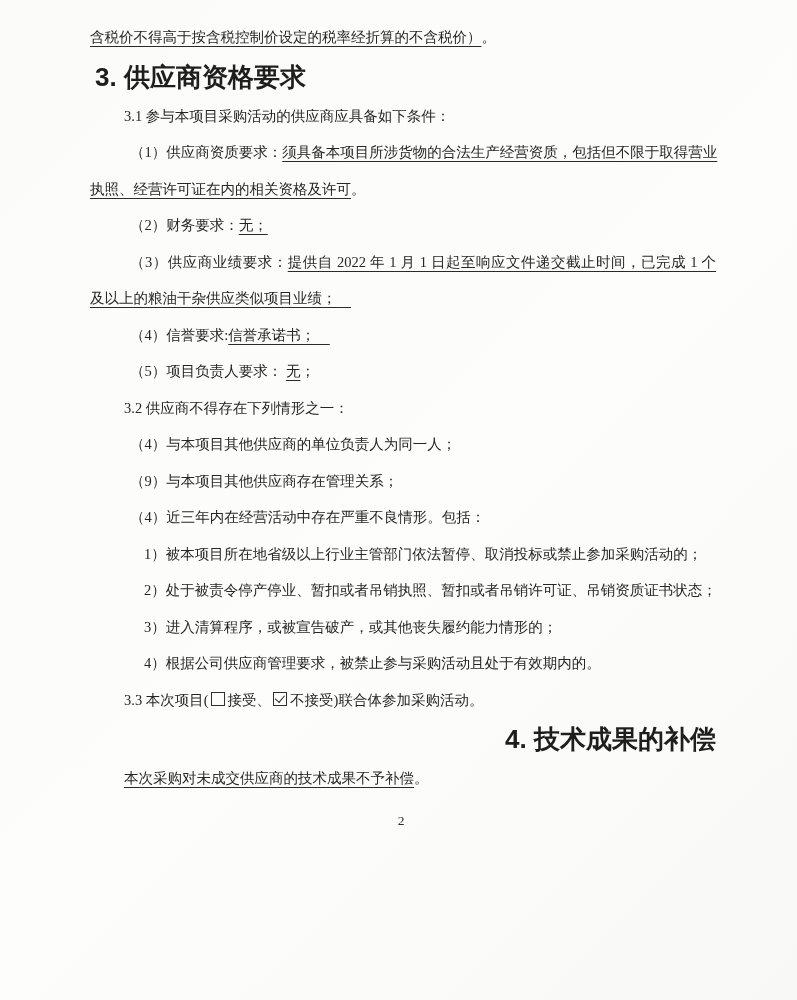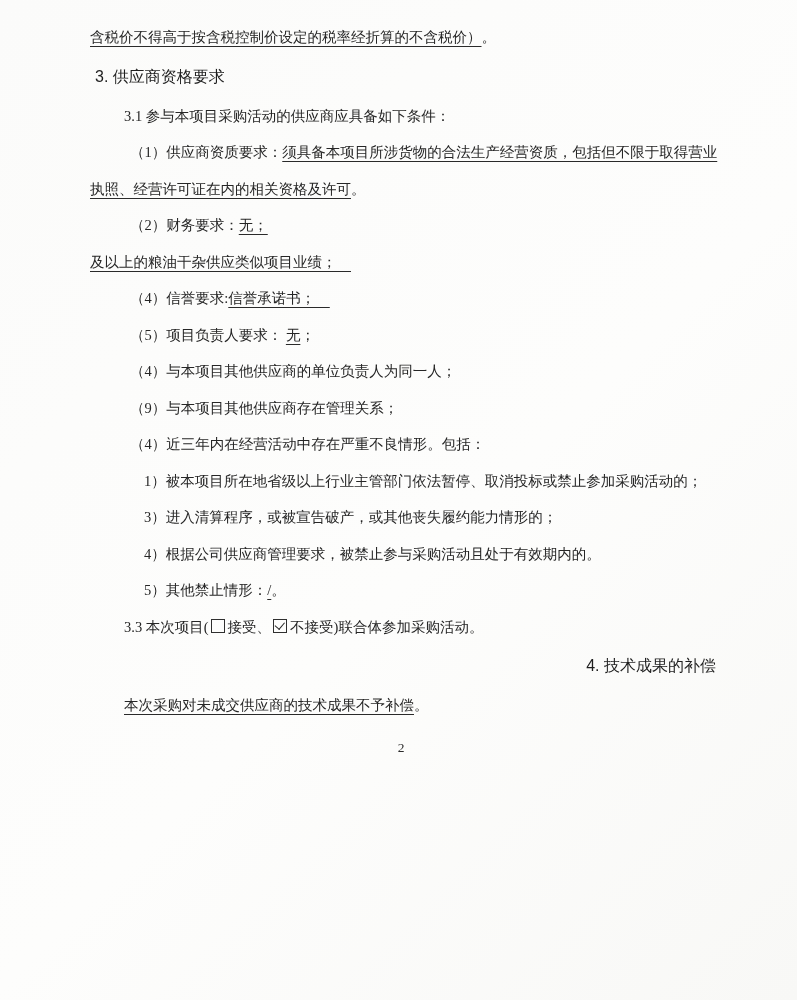--- a/index.html
+++ b/index.html
@@ -15,22 +15,22 @@
     font-family: "Liberation Serif", "DejaVu Serif", serif;
     font-size: 14.5px;
     overflow: hidden;
   }
   .line {
     line-height: 36.5px;
     white-space: nowrap;
   }
   .h {
     font-family: "Liberation Sans", "DejaVu Sans", sans-serif;
-    font-weight: normal;
-    font-size: 16px;
+    font-weight: bold;
+    font-size: 26px;
     line-height: 42px;
     color: #1e1e1e;
     white-space: nowrap;
   }
   .just { text-align: justify; text-align-last: justify; }
   .i0   { padding-left: 4px; }
   .i1   { padding-left: 38px; }
   .i2   { padding-left: 44px; }
   .i3   { padding-left: 58px; }
   .i-h3 { padding-left: 9px; }
@@ -74,28 +74,30 @@
 <body>
 
 <div class="page">
   <div>
       <div class="line i0"><span class="u">含税价不得高于按含税控制价设定的税率经折算的不含税价）</span><span>。</span></div>
       <div class="h i-h3"><span>3. 供应商资格要求</span></div>
       <div class="line i1"><span>3.1 参与本项目采购活动的供应商应具备如下条件：</span></div>
       <div class="line i2 just"><span>（1）供应商资质要求：</span><span class="u">须具备本项目所涉货物的合法生产经营资质，包括但不限于取得营业</span></div>
       <div class="line i0"><span class="u">执照、经营许可证在内的相关资格及许可</span><span>。</span></div>
       <div class="line i2"><span>（2）财务要求：</span><span class="u">无；</span></div>
+      <div class="line i2 just"><span>（3）供应商业绩要求：</span><span class="u">提供自 2022 年 1 月 1 日起至响应文件递交截止时间，已完成 1 个</span></div>
       <div class="line i0"><span class="u">及以上的粮油干杂供应类似项目业绩；　</span></div>
       <div class="line i2"><span>（4）信誉要求:</span><span class="u">信誉承诺书；　</span></div>
       <div class="line i2"><span>（5）项目负责人要求： </span><span class="u">无</span><span>；</span></div>
+      <div class="line i1"><span>3.2 供应商不得存在下列情形之一：</span></div>
       <div class="line i2"><span>（4）与本项目其他供应商的单位负责人为同一人；</span></div>
       <div class="line i2"><span>（9）与本项目其他供应商存在管理关系；</span></div>
       <div class="line i2"><span>（4）近三年内在经营活动中存在严重不良情形。包括：</span></div>
       <div class="line i3"><span>1）被本项目所在地省级以上行业主管部门依法暂停、取消投标或禁止参加采购活动的；</span></div>
+      <div class="line i3"><span>2）处于被责令停产停业、暂扣或者吊销执照、暂扣或者吊销许可证、吊销资质证书状态；</span></div>
       <div class="line i3"><span>3）进入清算程序，或被宣告破产，或其他丧失履约能力情形的；</span></div>
       <div class="line i3"><span>4）根据公司供应商管理要求，被禁止参与采购活动且处于有效期内的。</span></div>
-      <div class="line i3"><span>5）其他禁止情形：</span><span class="u">/</span><span>。</span></div>
       <div class="line i1"><span>3.3 本次项目(</span><span class="cb"></span><span>接受、</span><span class="cb checked"></span><span>不接受)联合体参加采购活动。</span></div>
       <div class="h i-h4"><span>4. 技术成果的补偿</span></div>
       <div class="line i1"><span class="u">本次采购对未成交供应商的技术成果不予补偿</span><span>。</span></div>
     </div>
   <div class="footer">2</div>
 </div>
 
 </body></html>

